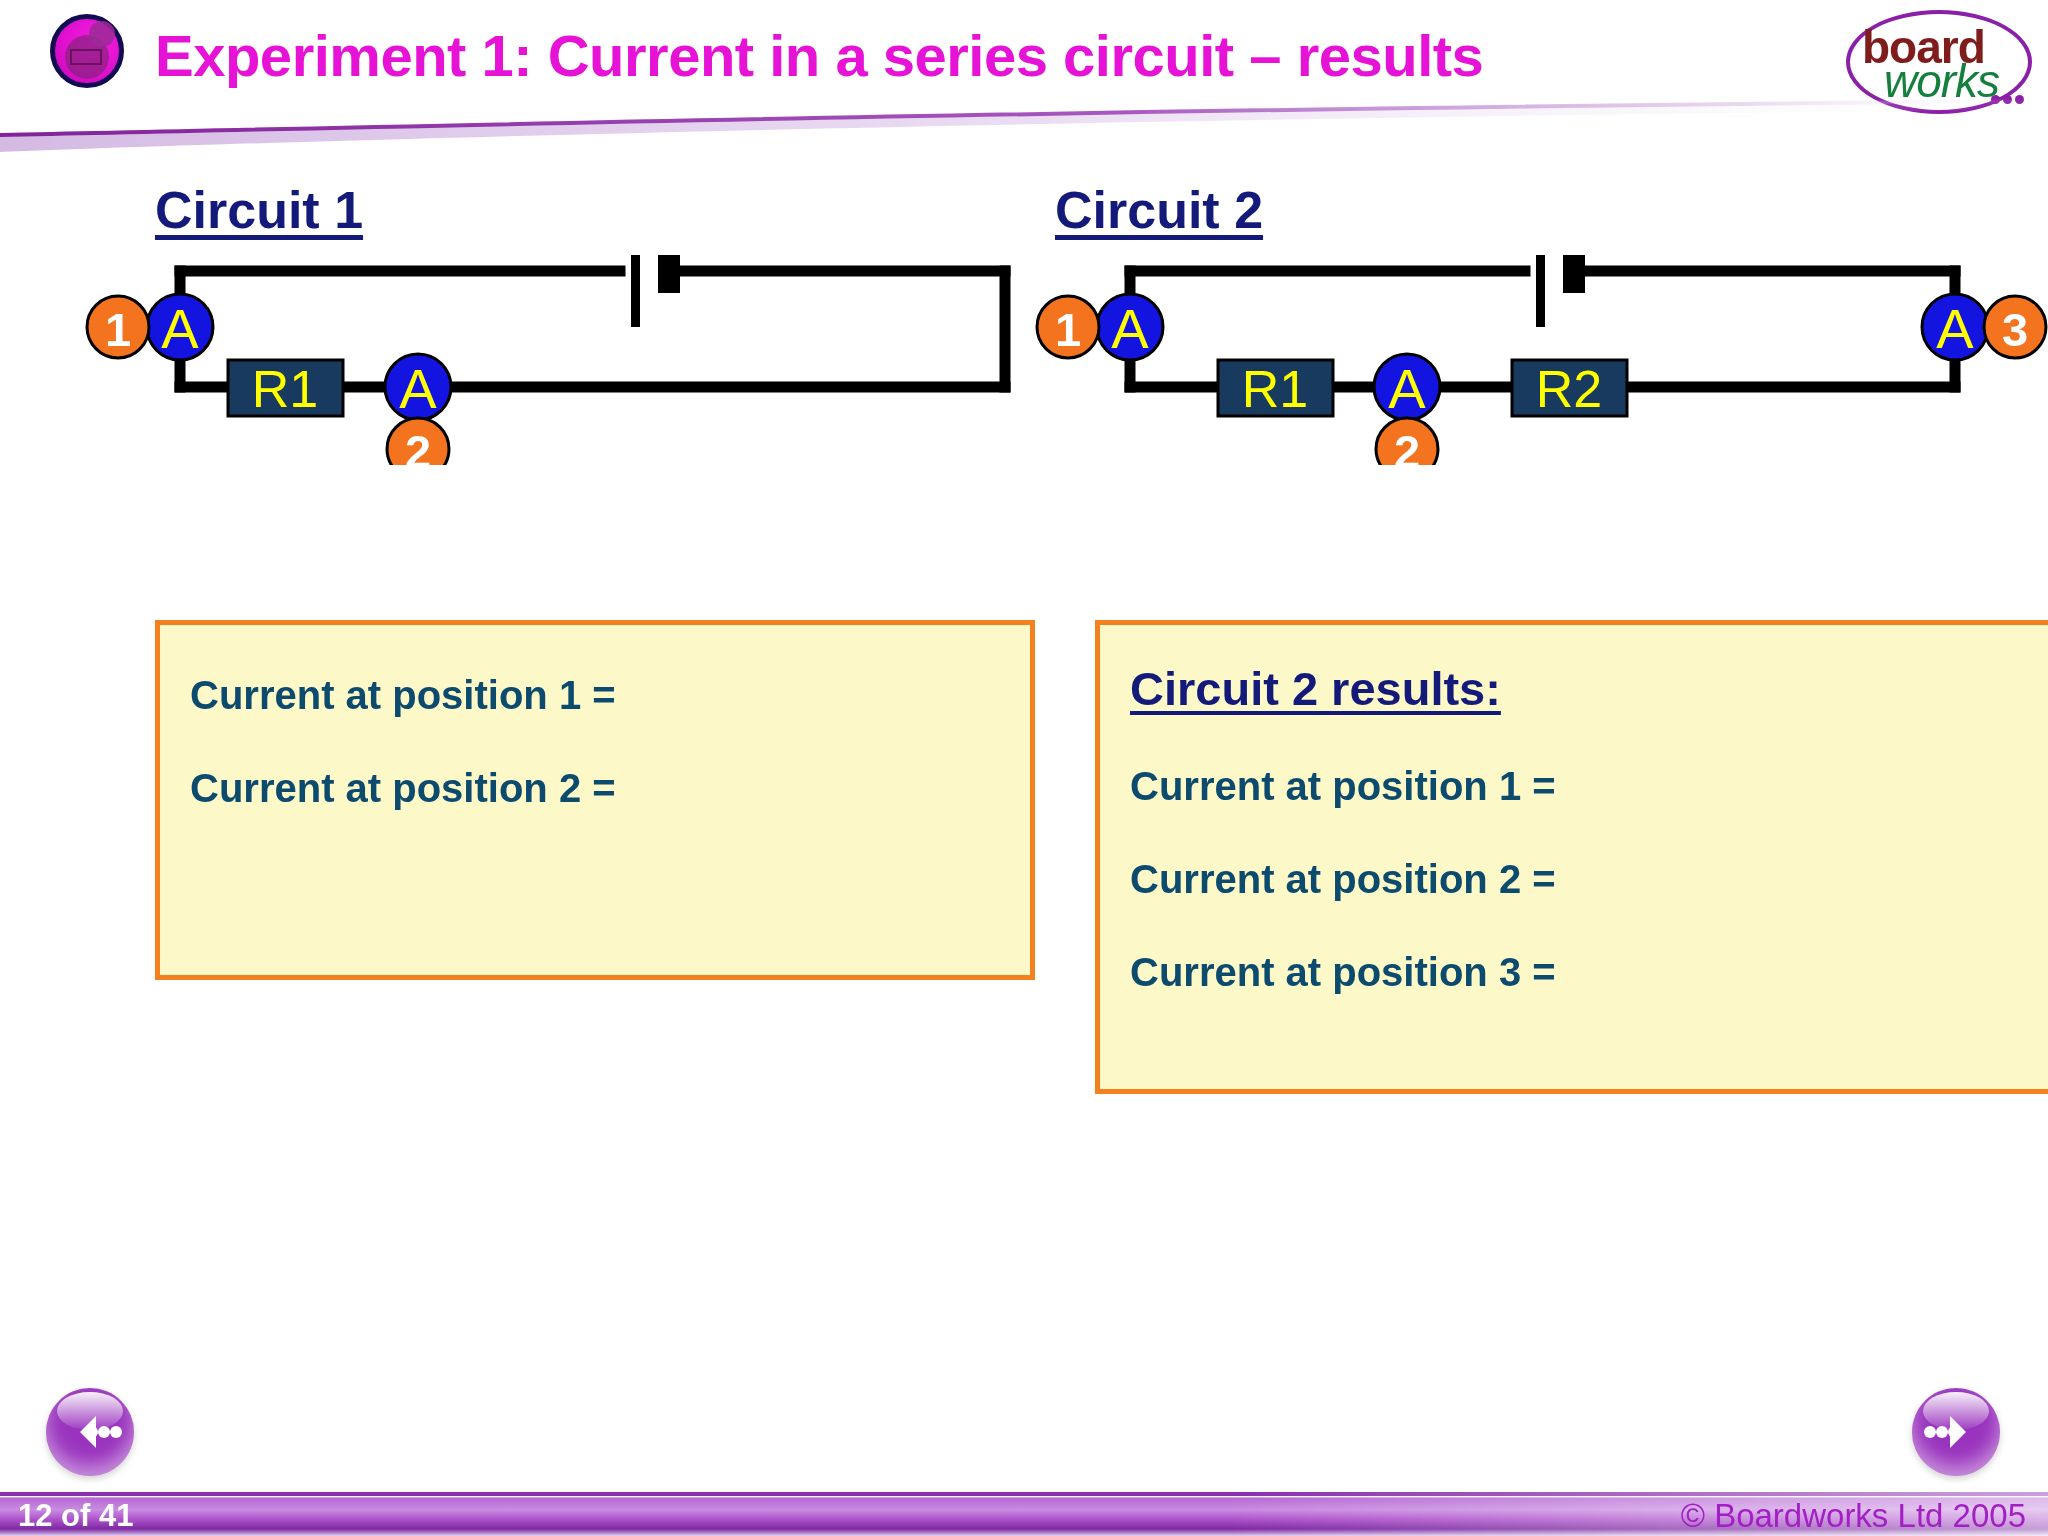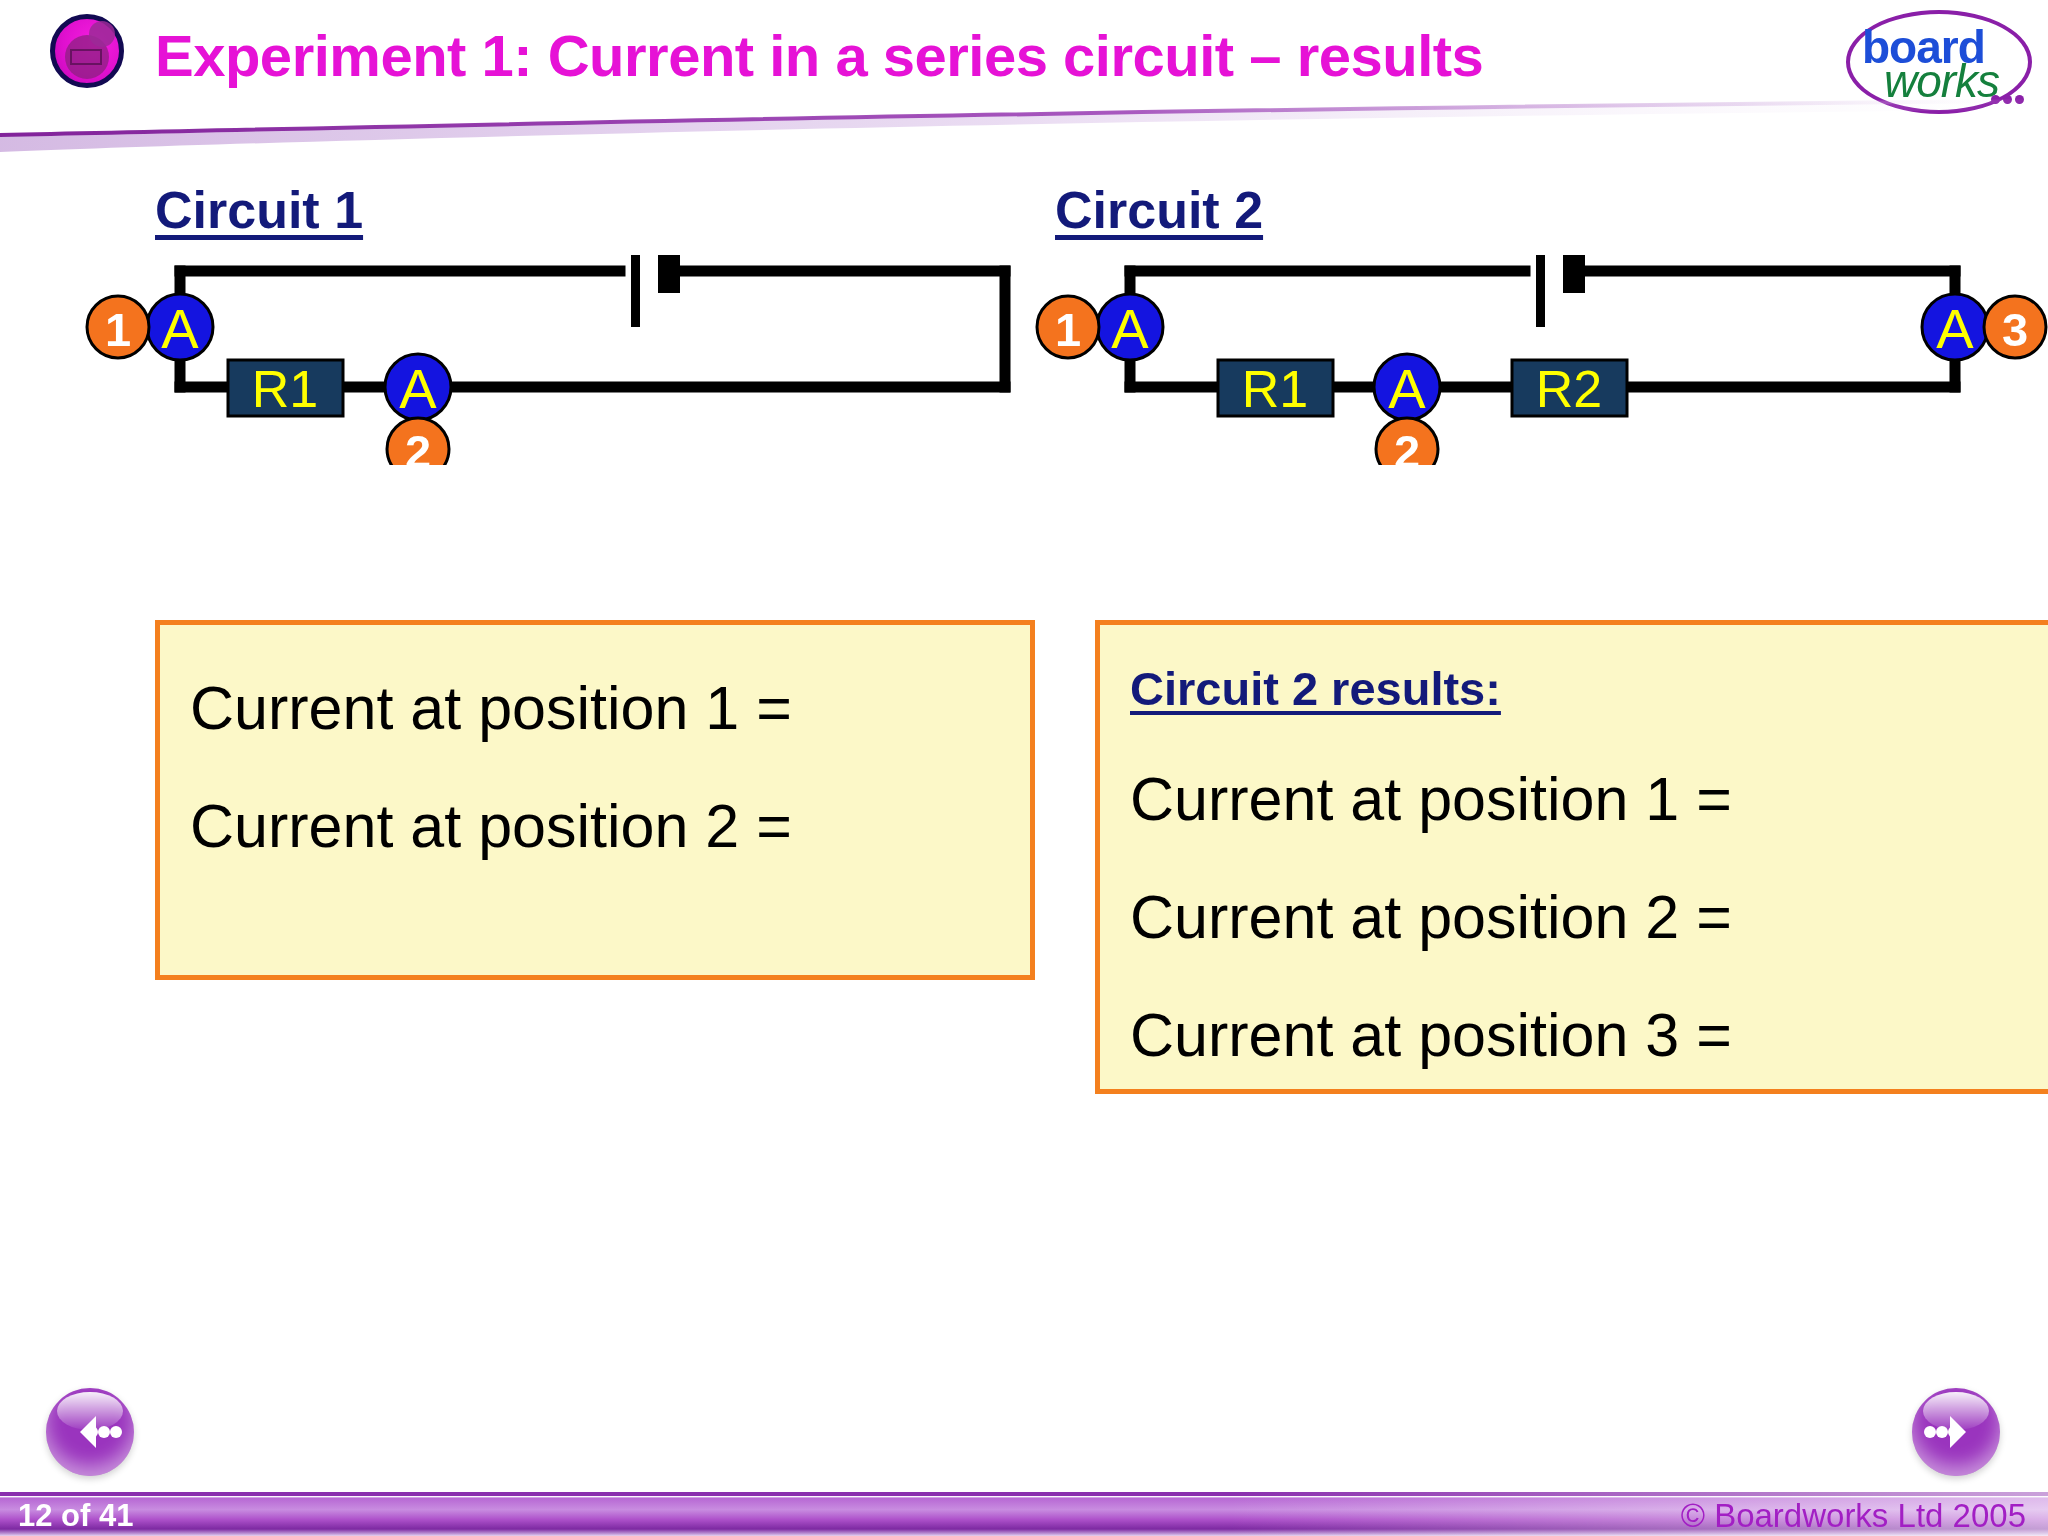--- a/index.html
+++ b/index.html
@@ -93,21 +93,21 @@
     border: 4px solid #8a1fa8;
     border-radius: 50%;
     box-sizing: border-box;
   }
   #brand-logo .word-board {
     position: absolute;
     left: 22px;
     top: 16px;
     font-size: 46px;
     font-weight: bold;
-    color: #1d4ed8;
+    color: #7f1d1d;
     letter-spacing: -1px;
   }
   #brand-logo .word-works {
     position: absolute;
     left: 44px;
     top: 50px;
     font-size: 46px;
     font-style: italic;
     color: #15803d;
     letter-spacing: -1px;
@@ -150,24 +150,25 @@
   .results-heading {
     font-size: 47px;
     font-weight: bold;
     color: #131a7a;
     text-decoration: underline;
     text-underline-offset: 6px;
     margin: 36px 0 0 30px;
     white-space: nowrap;
   }
   .results-line {
-    font-size: 61px;
-    color: #000000;
+    font-size: 40px;
+    color: #0c4a6e;
     margin: 48px 0 0 30px;
     white-space: nowrap;
+    font-weight: bold;
   }
 
   
   .nav-btn {
     position: absolute;
     width: 88px;
     height: 88px;
     border-radius: 50%;
     background:
       radial-gradient(circle at 50% 112%, rgba(255,255,255,.85) 0%, rgba(255,255,255,0) 40%),

